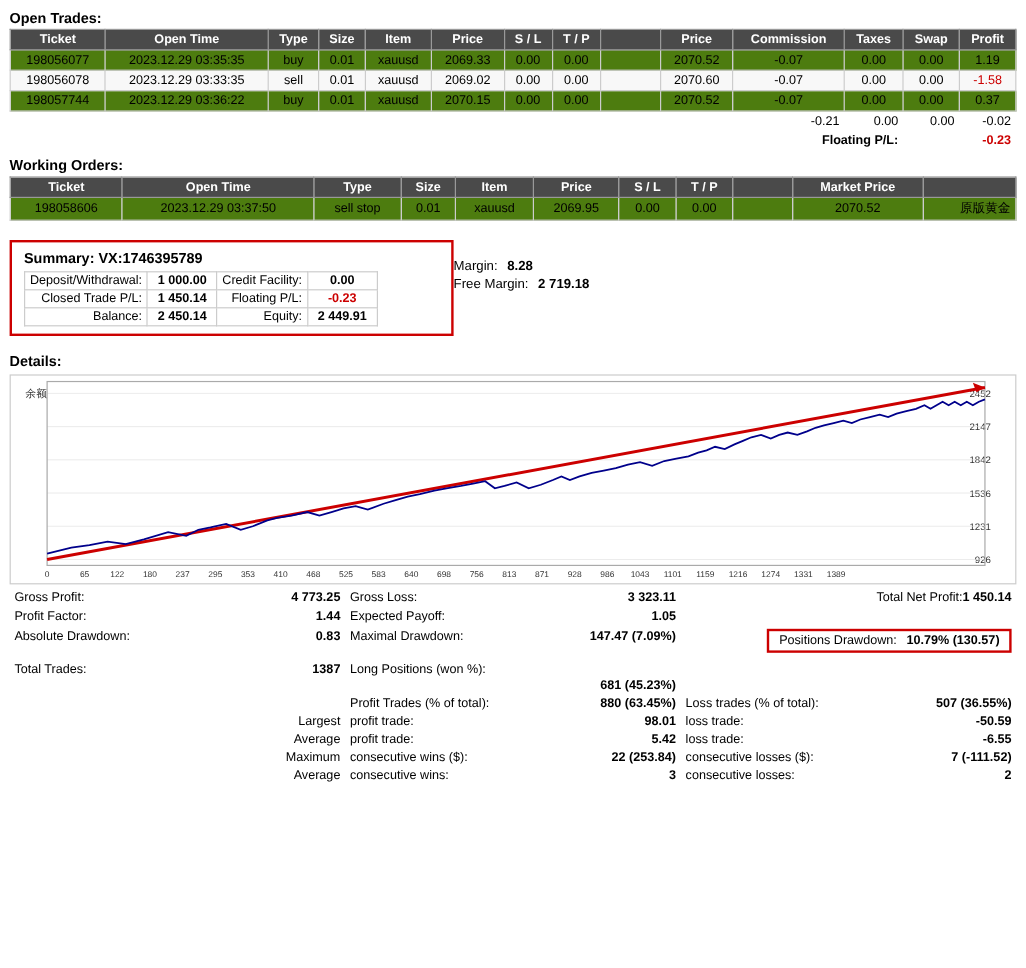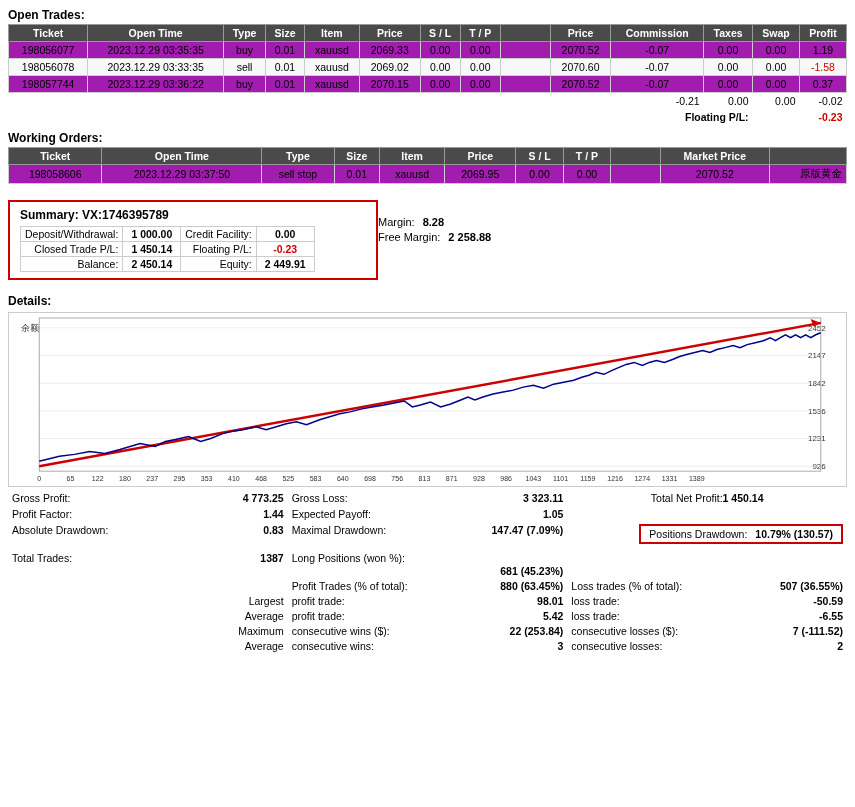--- a/index.html
+++ b/index.html
@@ -27,21 +27,21 @@
       color: #fff;
       padding: 2px 4px;
       text-align: center;
       border: 1px solid #999;
     }
     table td {
       padding: 2px 4px;
       border: 1px solid #ccc;
       text-align: center;
     }
-    .row-even { background: #a21caf; }
+    .row-even { background: #4d7c0f; }
     .row-odd { background: #f8f8f8; }
     .totals-row td {
       border: none;
       text-align: right;
       background: #fff;
       font-size: 10.5px;
     }
     .floating-row td {
       border: none;
       text-align: right;
@@ -221,21 +221,21 @@
     </tbody>
       </table>
   </div>
   <div style="display:flex; flex-direction:column; justify-content:flex-end; font-size:11px; gap:3px; margin-top:24px;">
     <div style="display:flex; gap:8px;">
       <span>Margin:</span>
       <span style="font-weight:bold;">8.28</span>
     </div>
     <div style="display:flex; gap:8px;">
       <span>Free Margin:</span>
-      <span style="font-weight:bold;">2 258.88</span>
+      <span style="font-weight:bold;">2 719.18</span>
     </div>
   </div>
 </div>
 
 <div style="margin-top:6px;">
   <div class="section-title">Details:</div>
 
   <div class="chart-container">
     <svg class="chart-svg" viewBox="0 0 830 175" preserveAspectRatio="none">
 
@@ -297,21 +297,21 @@
 
     <div style="display:grid; grid-template-columns:1fr 1fr 1fr; margin: 2px 0;">
       <div style="display:flex; justify-content:space-between; padding:1px 4px;">
         <span>Gross Profit:</span>
         <span style="font-weight:bold;">4 773.25</span>
       </div>
       <div style="display:flex; justify-content:space-between; padding:1px 4px;">
         <span>Gross Loss:</span>
         <span style="font-weight:bold;">3 323.11</span>
       </div>
-      <div style="display:flex; justify-content:center; padding:1px 4px;">
+      <div style="display:flex; justify-content:flex-end; padding:1px 4px;">
         <span>Total Net Profit:</span>
         <span style="font-weight:bold;">1 450.14</span>
       </div>
     </div>
 
     <div style="display:grid; grid-template-columns:1fr 1fr 1fr; margin: 2px 0;">
       <div style="display:flex; justify-content:space-between; padding:1px 4px;">
         <span>Profit Factor:</span>
         <span style="font-weight:bold;">1.44</span>
       </div>

